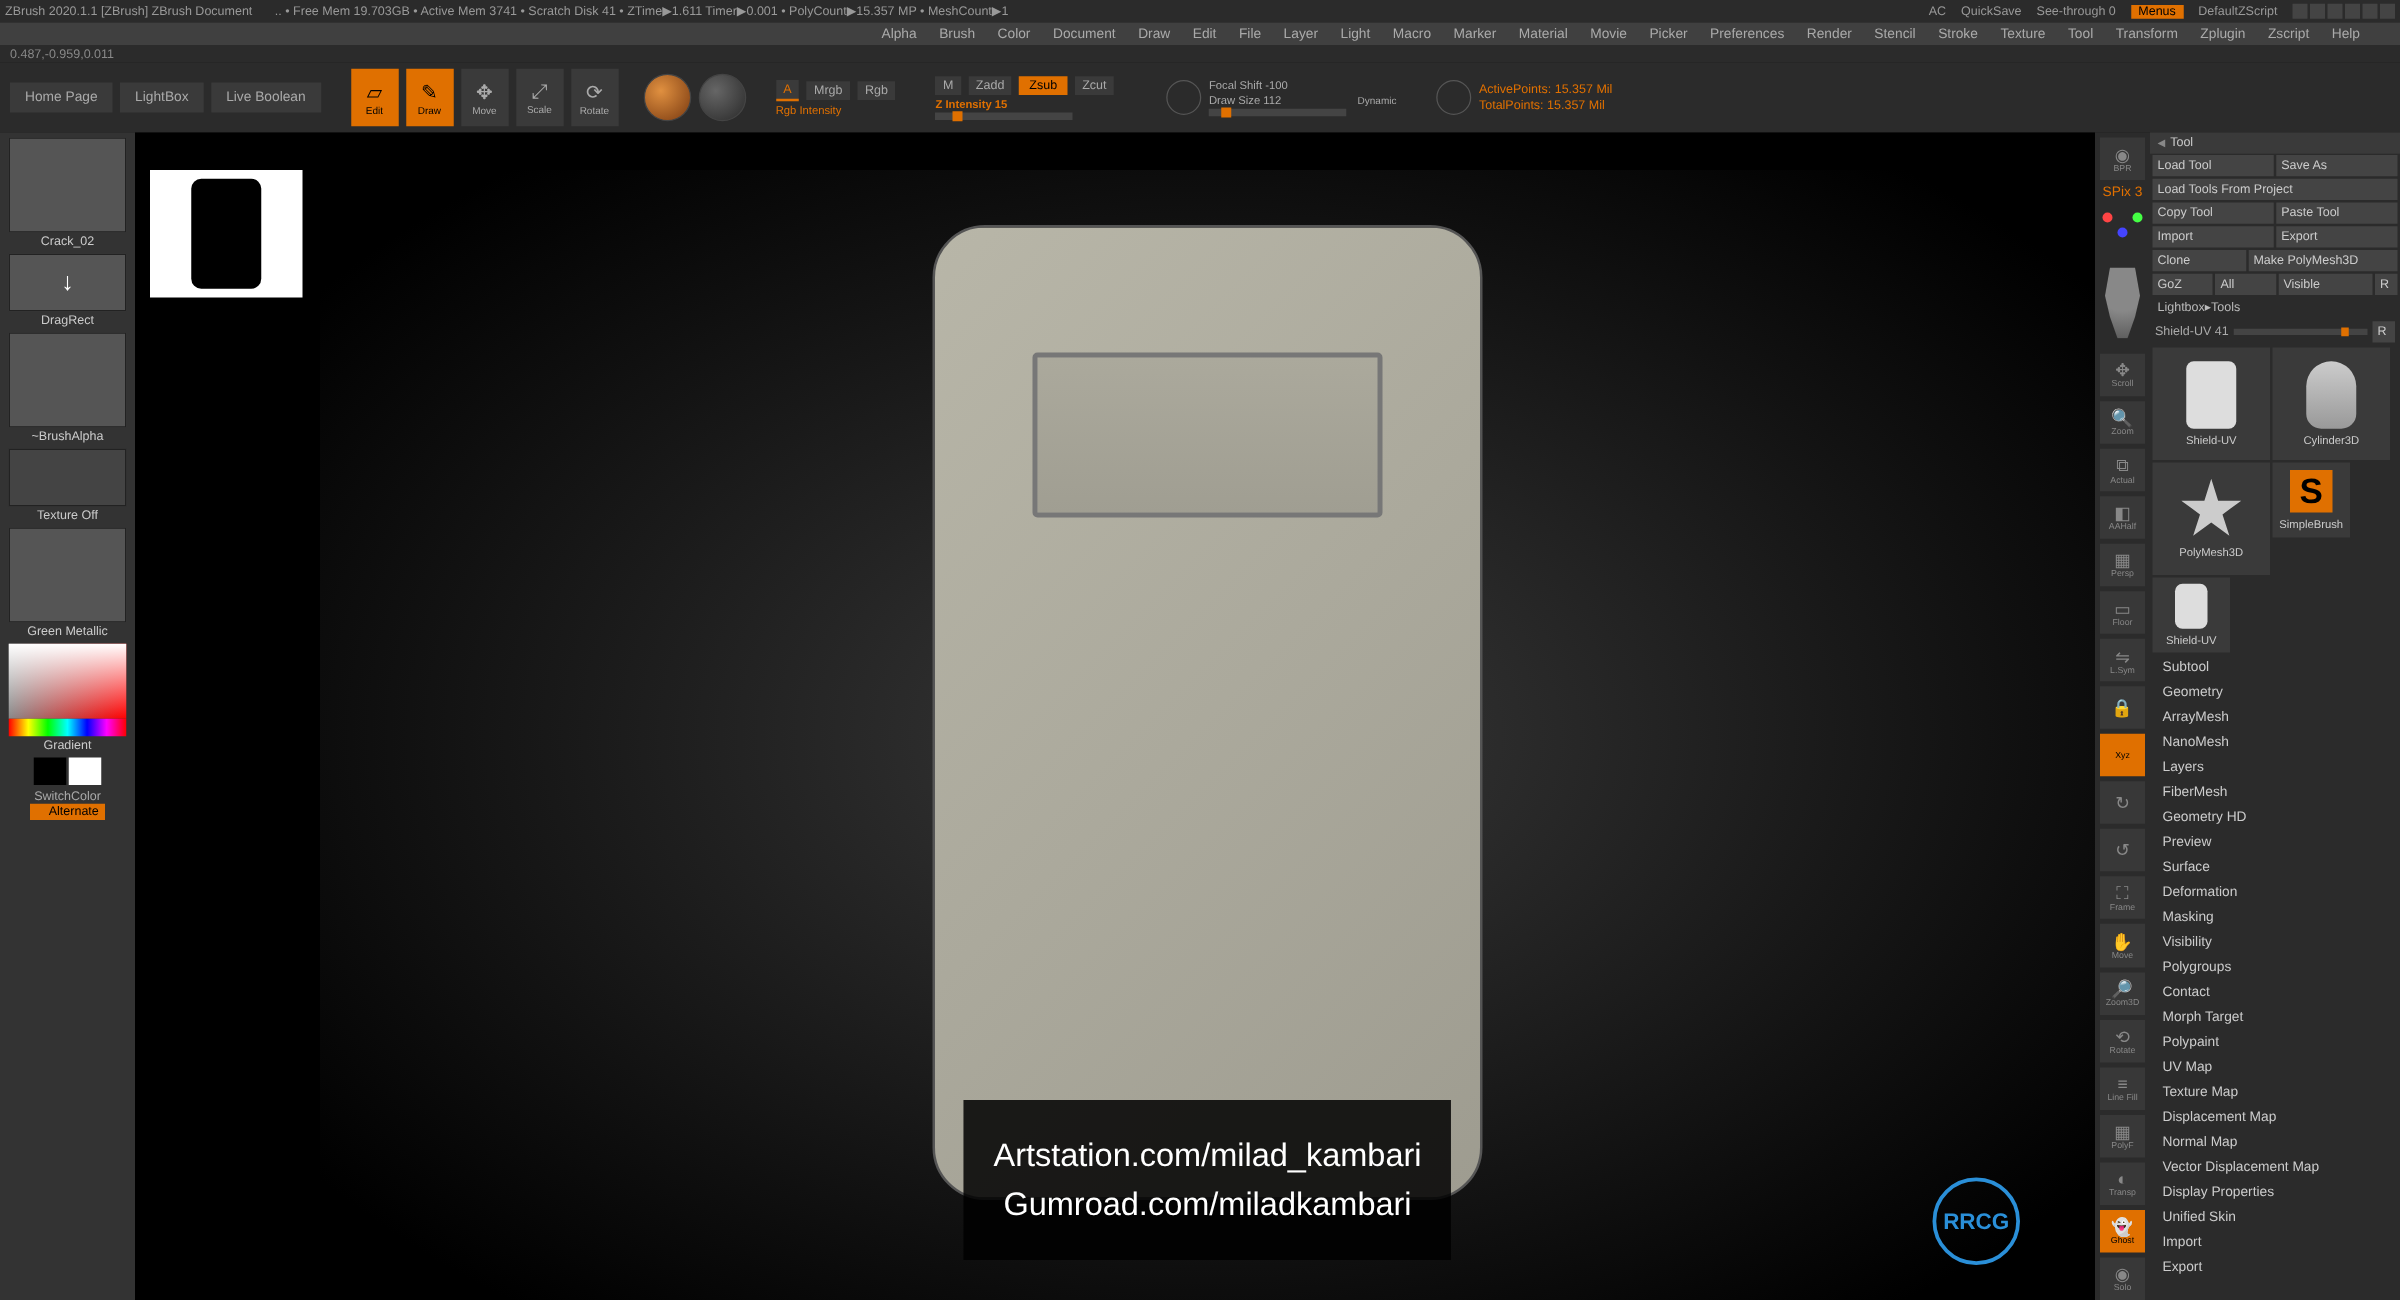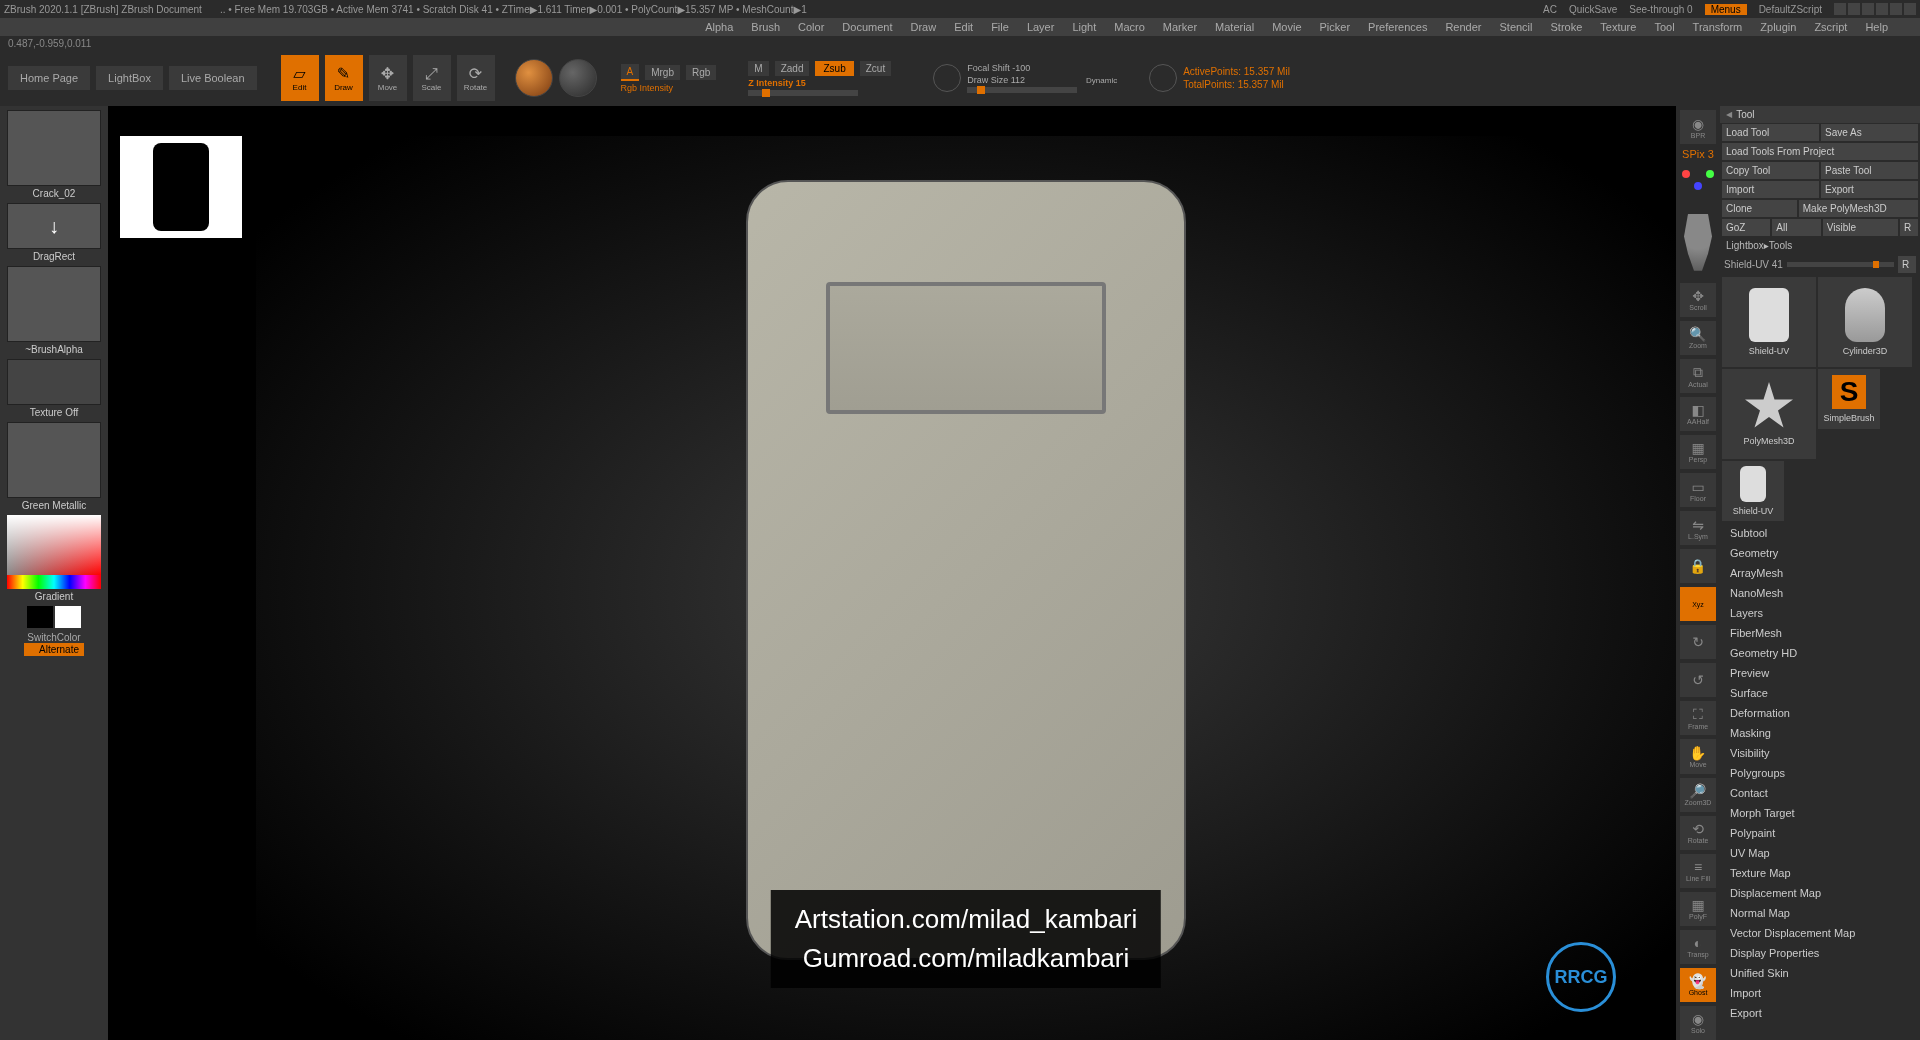--- a/index.html
+++ b/index.html
@@ -54,21 +54,21 @@
   linear-gradient(to right, #888, #f00);
 }
 
 
 .center { flex: 1; background: #000; display: flex; align-items: flex-start; justify-content: flex-start; position: relative; }
 .alpha-thumb { position: absolute; left: 12px; top: 30px; width: 122px; height: 102px; background: #fff; display:flex; align-items:center; justify-content:center;}
 .alpha-thumb .inner { width: 56px; height: 88px; background: #000; border-radius: 8px; }
 .viewport { position: absolute; left: 148px; top: 30px; right: 0; bottom: 0; background: radial-gradient(ellipse at center, #3a3a3a 0%, #000 90%); }
 .shield { position: absolute; left: 50%; top: 44px; transform: translateX(-50%); width: 440px; height: 780px; background: linear-gradient(135deg,#b8b6a8,#9e9c90); border-radius: 42px; border: 2px solid #555; }
 .shield-window { position: absolute; top: 100px; left: 50%; transform: translateX(-50%); width: 280px; height: 132px; border: 4px solid #777; border-radius: 4px; background: linear-gradient(#aba99c,#a09e92); }
-.watermark-text { position: absolute; bottom: 52px; left: 50%; transform: translateX(-50%); background: rgba(0,0,0,0.85); color: #fff; font-size: 26px; padding: 10px 24px; text-align: center; line-height: 1.5; }
+.watermark-text { position: absolute; bottom: 32px; left: 50%; transform: translateX(-50%); background: rgba(0,0,0,0.85); color: #fff; font-size: 26px; padding: 25px 24px; text-align: center; line-height: 1.5; }
 .logo { position: absolute; bottom: 28px; right: 60px; width: 70px; height: 70px; border-radius: 50%; border: 3px solid #2a8fd8; display:flex; align-items:center; justify-content:center; color:#2a8fd8; font-size:18px; font-weight:bold;}
 
 
 .right-icons { width: 44px; background: #2b2b2b; display: flex; flex-direction: column; align-items: center; padding-top: 4px; gap: 4px; }
 .ricon { width: 36px; height: 36px; background: #383838; display: flex; flex-direction:column; align-items: center; justify-content: center; font-size: 7px; color: #888; }
 .ricon .g { font-size: 14px; }
 .ricon.xyz { background: #e07000; color: #000; }
 .ricon.sel { background: #e07000; color:#000; }
 .gizmo { width: 40px; height: 40px; position: relative; margin: 4px 0; }
 .gizmo .dot { position:absolute; width:8px; height:8px; border-radius:50%; }

